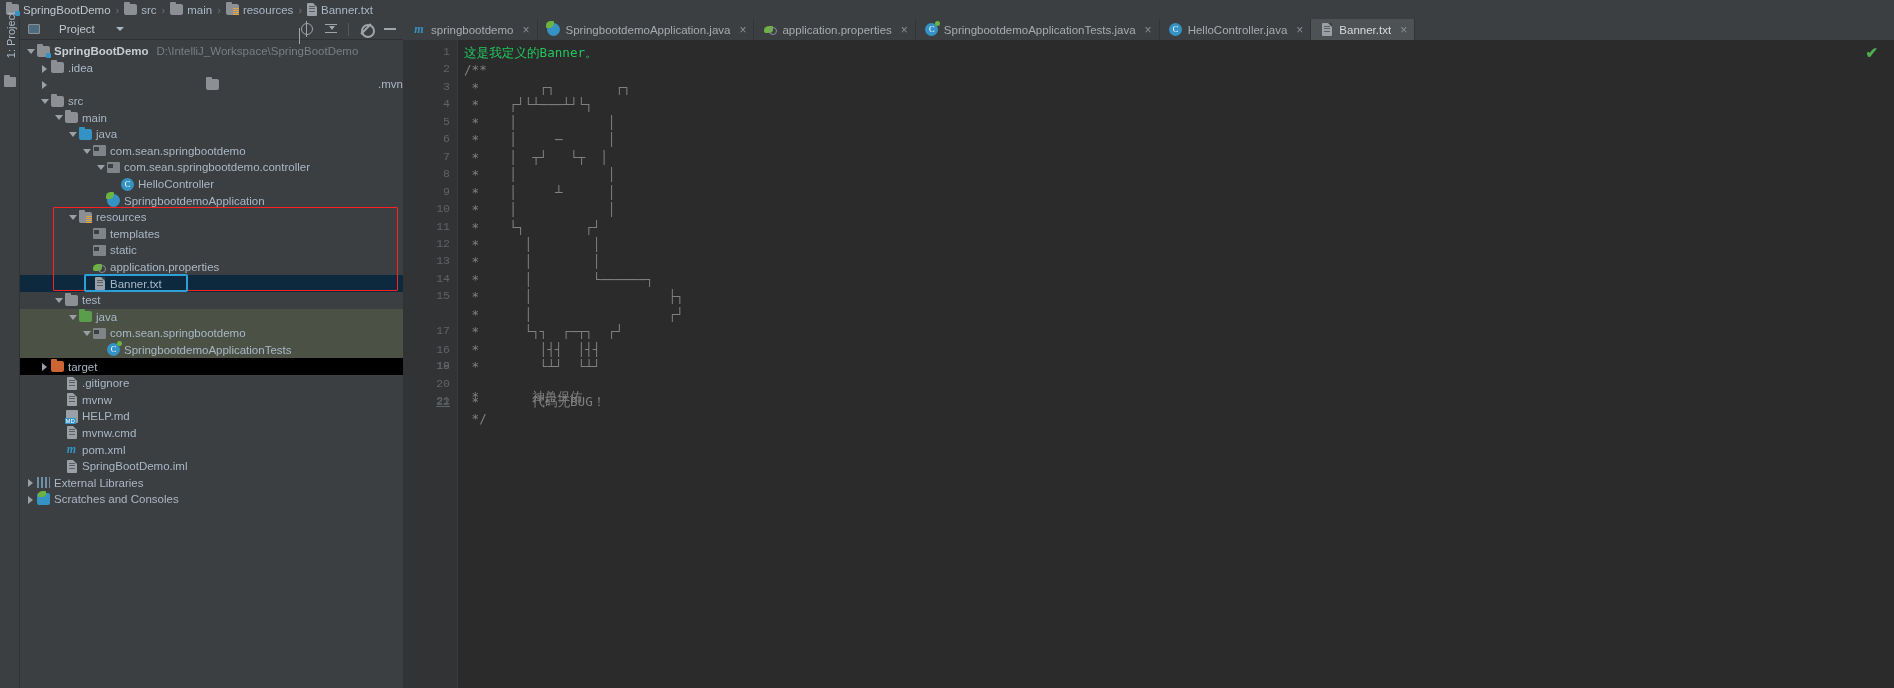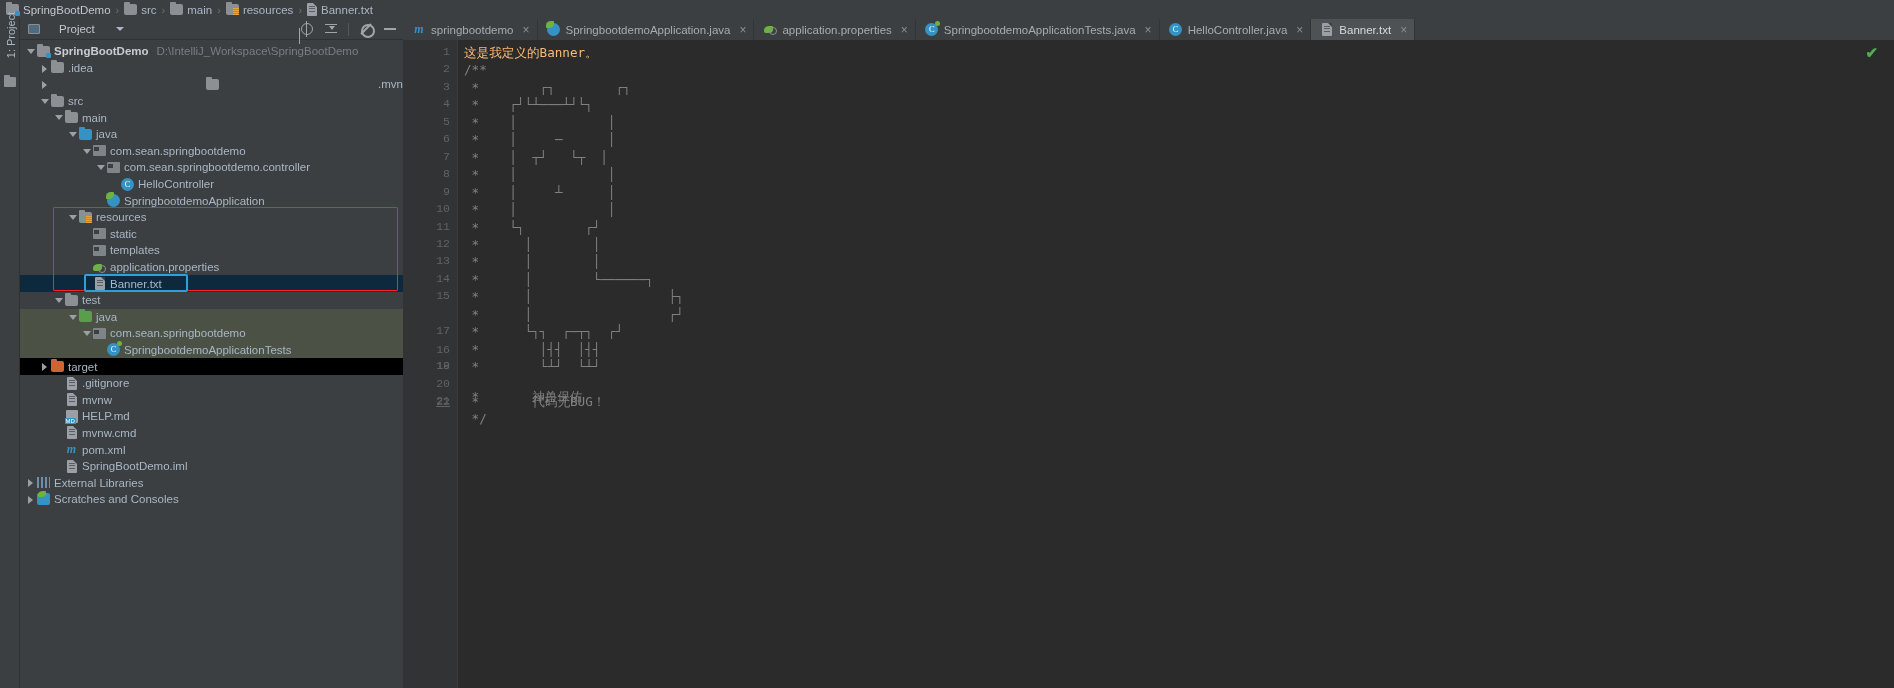--- a/index.html
+++ b/index.html
@@ -130,21 +130,21 @@
   .etab .x { color:#8a8f94; font-size:12px; margin-left:4px; }
   .etab .ticon { position:relative; width:14px; height:14px; display:flex; align-items:center; justify-content:center;}
 
   .code-wrap { position:relative; height:648px; background:#2b2b2b; display:flex; }
   .gutter { width:55px; background:#313335; position:relative; }
   .gnum { position:absolute; right:8px; font-size:11.5px; color:#606366; font-family:"Liberation Mono", monospace; }
   .code-col { position:relative; flex:1; background:#2b2b2b; }
   .cline { position:absolute; left:6px; font-family:"DejaVu Sans Mono", monospace; font-size:12.6px;
            color:#a9b7c6; white-space:pre; letter-spacing:0px; }
   .cline.comment { color:#808080; }
-  .cline.art { color:#fdba74; }
+  .cline.art { color:#22c55e; }
   .gutter-sep { position:absolute; right:0; top:0; bottom:0; width:1px; background:#3a3c3e; }
   .check-mark { position:absolute; right:16px; top:4px; color:#4fae4f; font-size:15px; font-weight:bold; }
   .scroll-strip { position:absolute; right:0; top:0; width:12px; height:648px; background:#2b2b2b; }
 </style>
 </head>
 <body>
 
 <div id="app">
 
   <div class="breadcrumb-bar" id="breadcrumb">
@@ -271,28 +271,28 @@
           <span class="ticon">
             <span class="ico ico-folder res"></span>
           </span>
           <span class="tlabel">resources</span>
         </div>
         <div class="trow" style="padding-left: 62px;">
           <span class="arrow "></span>
           <span class="ticon">
             <span class="ico ico-pkg"></span>
           </span>
+          <span class="tlabel">templates</span>
+        </div>
+        <div class="trow" style="padding-left: 62px;">
+          <span class="arrow "></span>
+          <span class="ticon">
+            <span class="ico ico-pkg"></span>
+          </span>
           <span class="tlabel">static</span>
-        </div>
-        <div class="trow" style="padding-left: 62px;">
-          <span class="arrow "></span>
-          <span class="ticon">
-            <span class="ico ico-pkg"></span>
-          </span>
-          <span class="tlabel">templates</span>
         </div>
         <div class="trow" style="padding-left: 62px;">
           <span class="arrow "></span>
           <span class="ticon">
             <span class="ico ico-props"></span>
           </span>
           <span class="tlabel">application.properties</span>
         </div>
         <div class="trow row-selected" style="padding-left: 62px;">
           <span class="arrow "></span>

